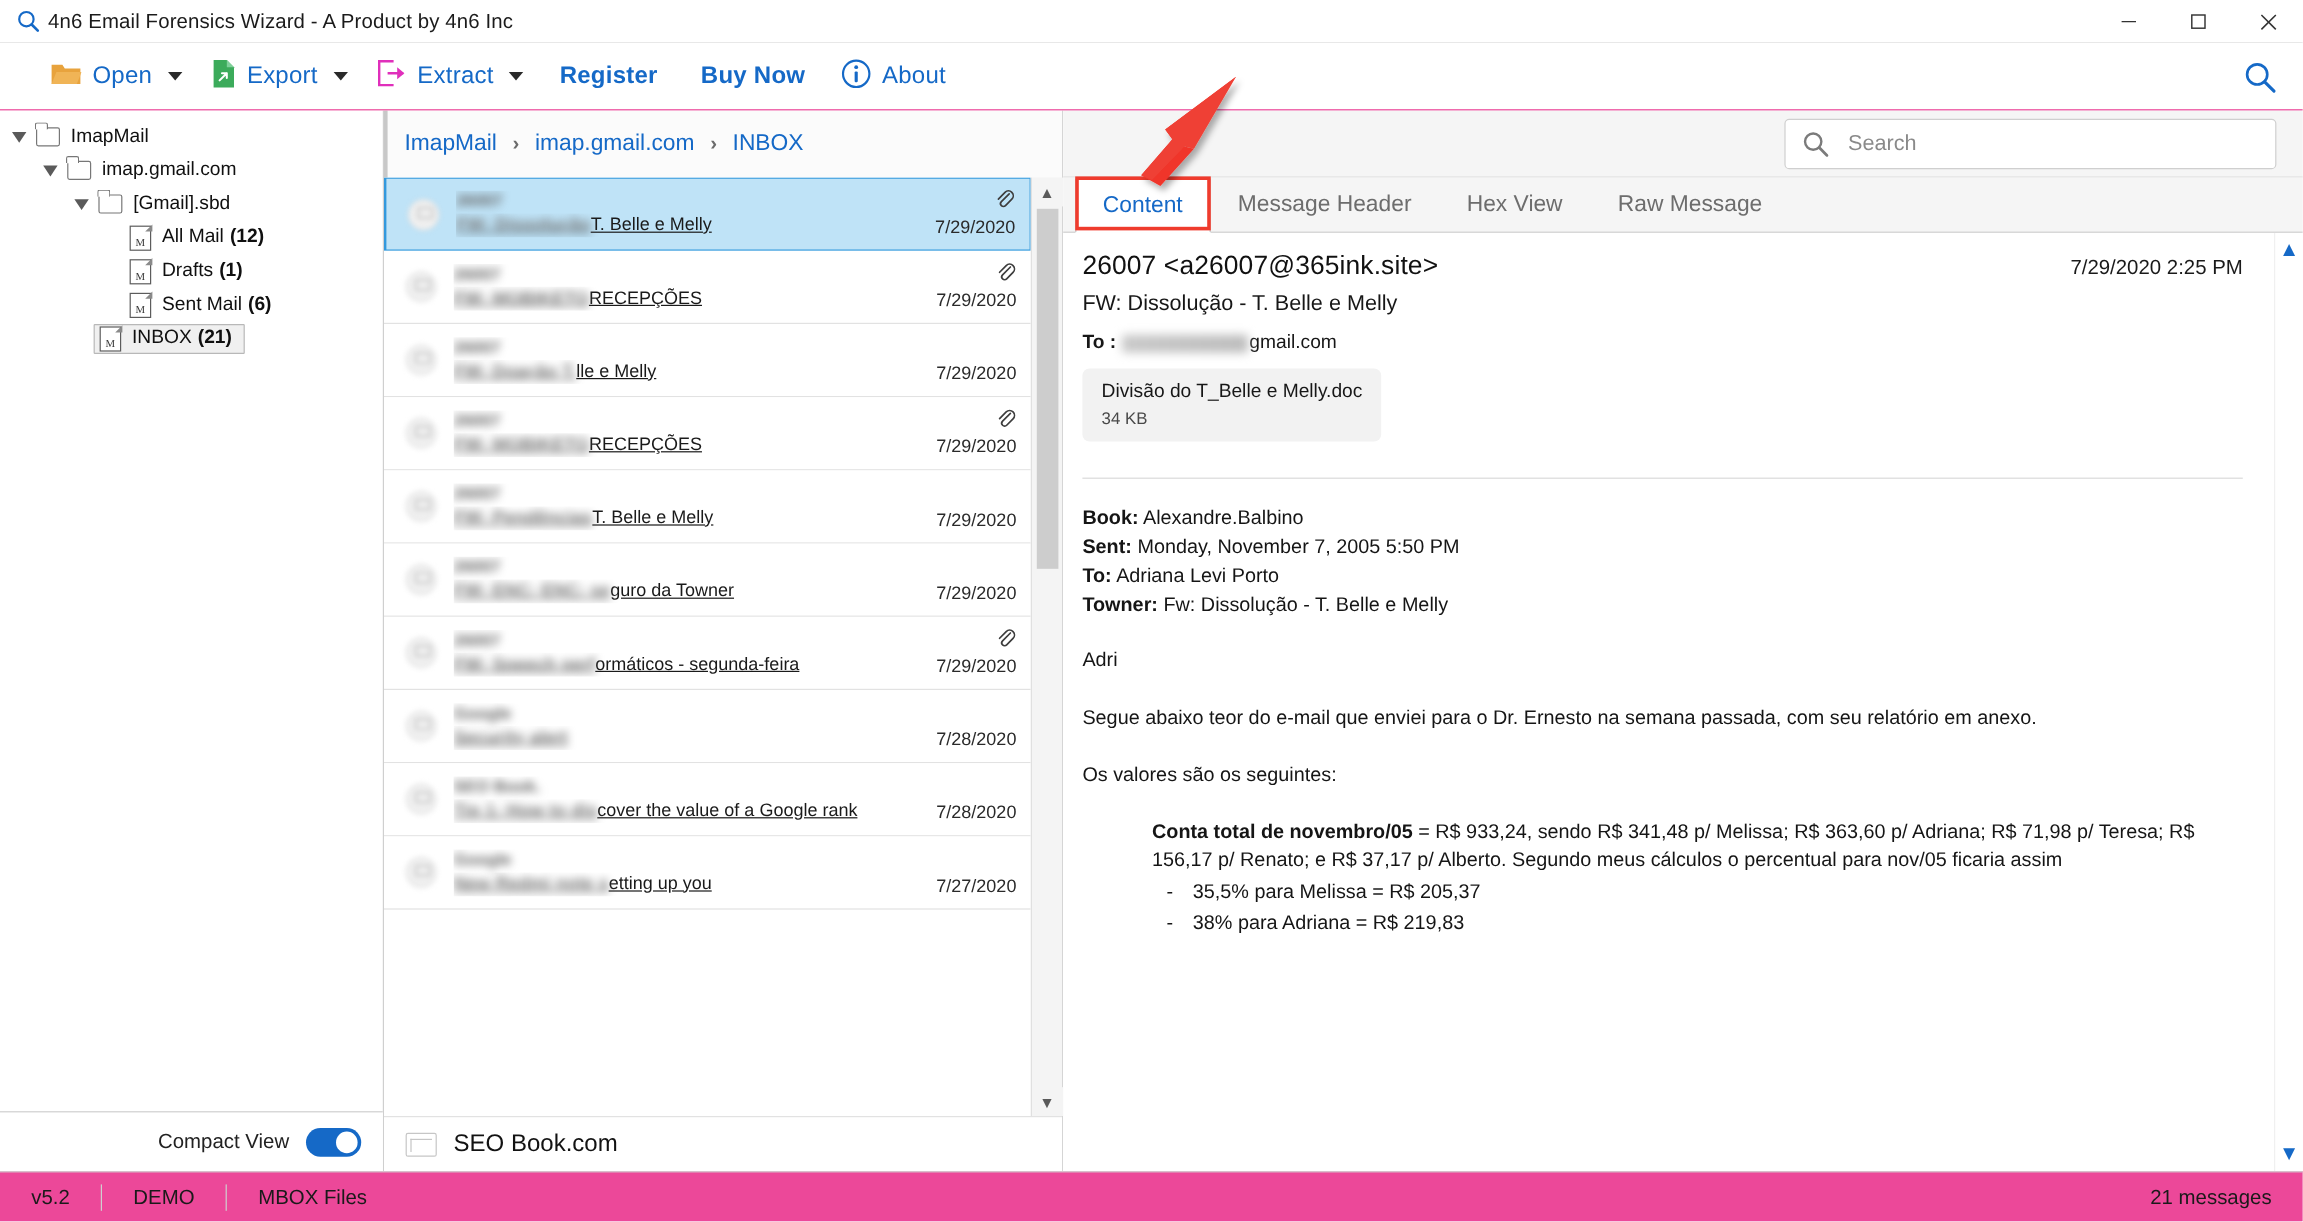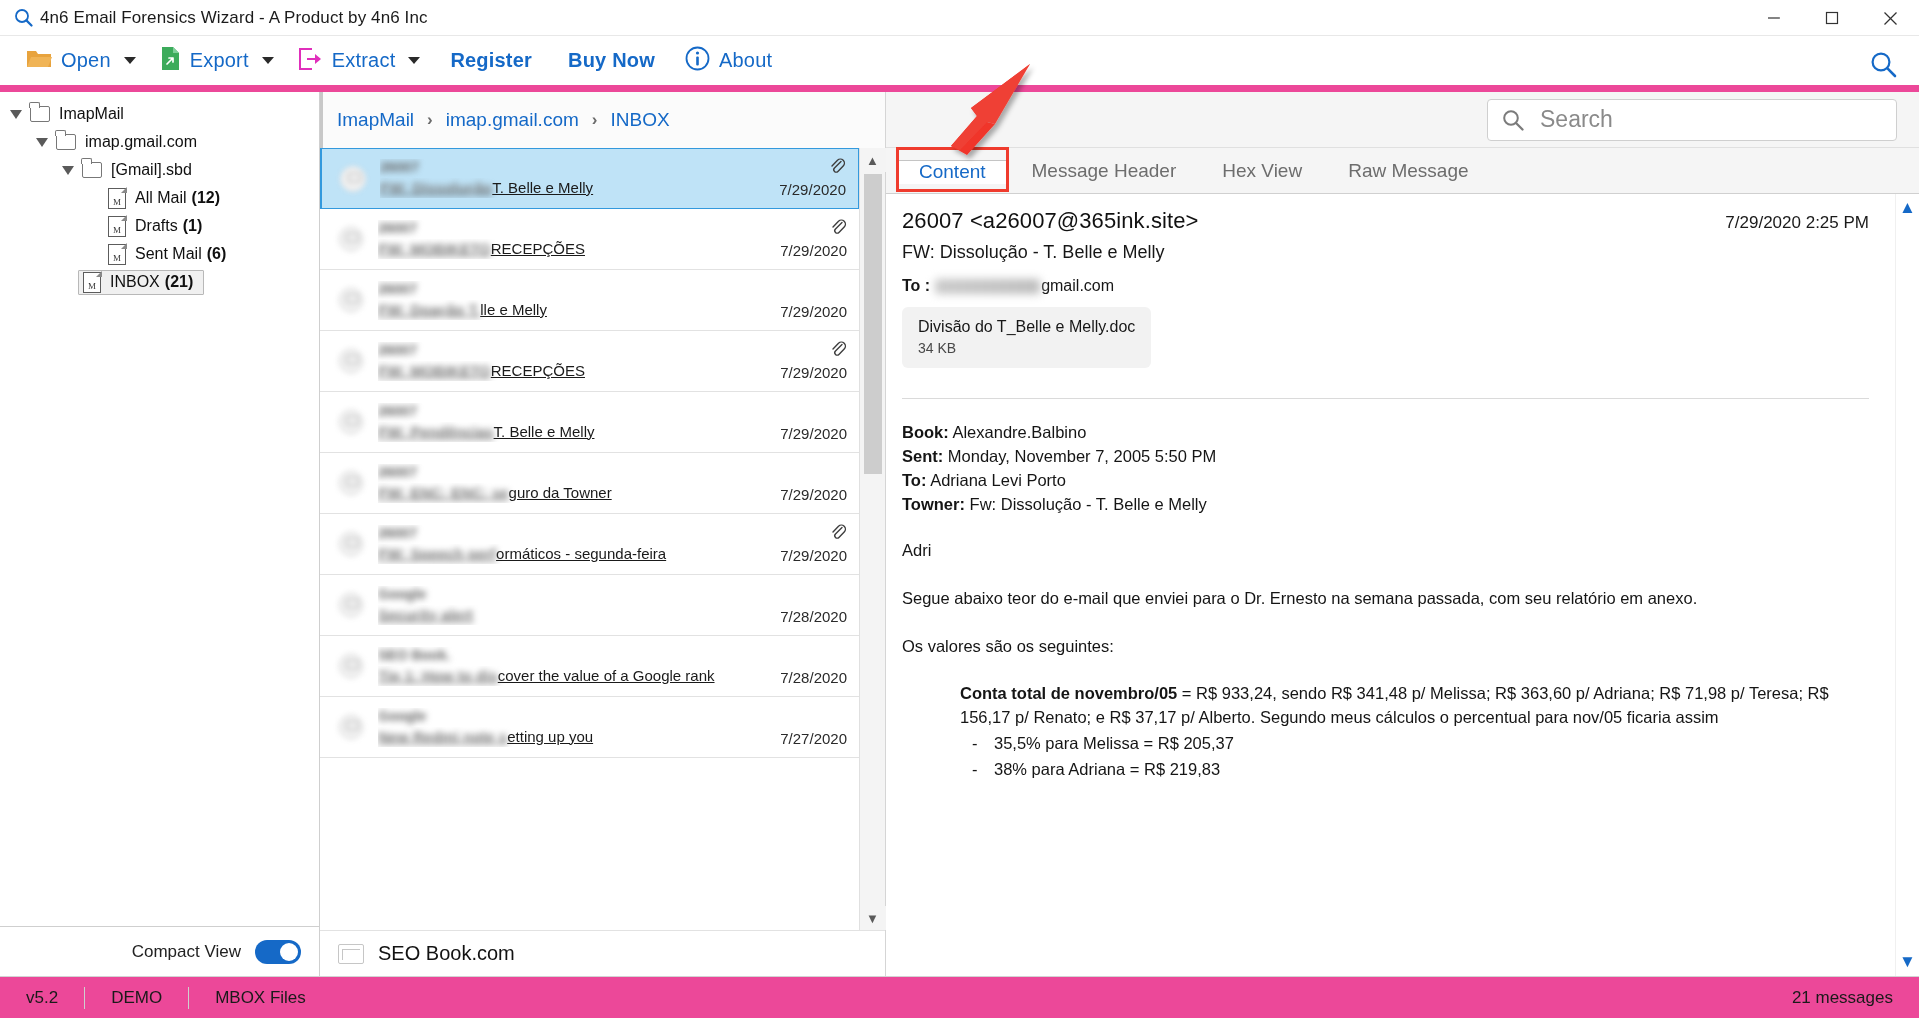--- a/index.html
+++ b/index.html
@@ -41,23 +41,23 @@
     width: 58px; height: 36px;
     display: flex; align-items: center; justify-content: center;
     color: #333;
   }
 
   
   .toolbar {
     height: 56px; flex: 0 0 56px;
     display: flex; align-items: center;
     background: #ffffff;
-    border-bottom: 7px solid #ec4899;
-    position: relative;
-    padding-left: 14px;
+    border-bottom: 1px solid #ec4899;
+    position: relative;
+    padding-left: 30px;
   }
   .tool-item {
     display: flex; align-items: center;
     height: 46px; padding: 0 12px;
     cursor: default;
   }
   .tool-label {
     font-size: 20px; color: #1569c7; font-weight: 400;
     margin-left: 9px; letter-spacing: 0.2px;
   }
@@ -321,21 +321,21 @@
   }
   .searchbox {
     width: 410px; height: 42px;
     border: 1px solid #cfcfcf; border-radius: 4px;
     background: #ffffff;
     display: flex; align-items: center;
     padding: 0 14px;
   }
   .searchbox input {
     border: none; outline: none;
-    font-size: 23px; color: #6b6b6b;
+    font-size: 18px; color: #6b6b6b;
     font-family: "Liberation Sans", sans-serif;
     flex: 1 1 auto; margin-left: 14px;
     background: transparent;
   }
   .searchbox input::placeholder { color: #8a8a8a; }
 
   .tabs {
     height: 46px; flex: 0 0 46px;
     display: flex; align-items: stretch;
     background: #f5f5f5;
@@ -357,21 +357,21 @@
     border-bottom: 1px solid #ffffff;
     position: relative; top: 1px;
   }
   .tab-highlight {
     position: absolute;
     left: 0px; top: -1px;
     width: 100%; height: 100%;
     border: 3px solid #ef3b2d;
     pointer-events: none;
   }
-  .tabwrap { position: relative; display: flex; align-items: center; }
+  .tabwrap { position: relative; display: flex; }
 
   .msgbody {
     flex: 1 1 auto; min-height: 0;
     display: flex;
     overflow: hidden;
     background: #ffffff;
   }
   .msginner {
     flex: 1 1 auto; min-width: 0;
     padding: 14px 26px 0 16px;

